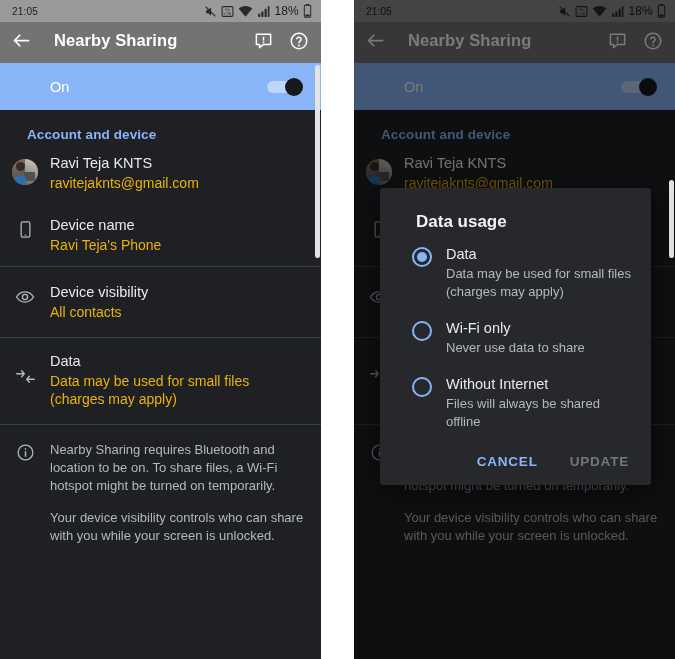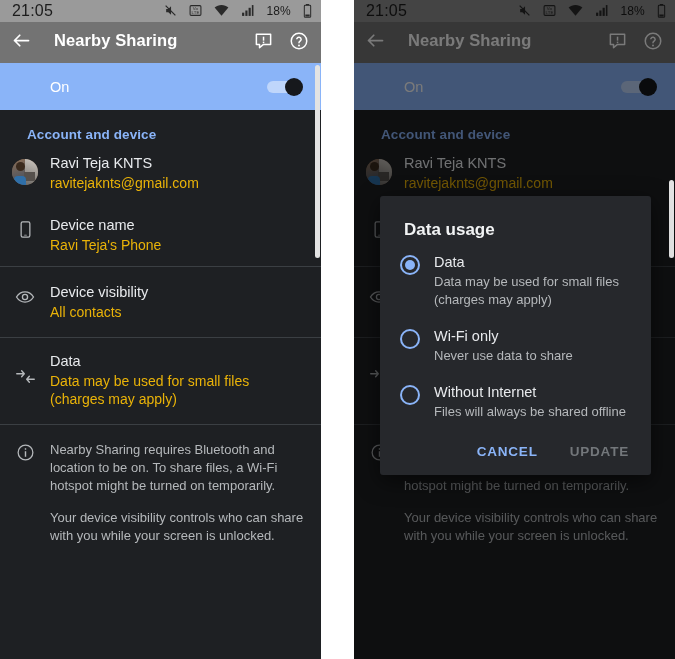--- a/index.html
+++ b/index.html
@@ -29,22 +29,22 @@
     height: 22px;
     background: #9a9a9a;
     display: flex;
     align-items: center;
     padding: 0 9px 0 12px;
     color: #1d1d1d;
     font-size: 11.5px;
     letter-spacing: .2px;
   }
   .statusbar.dim { background: #8e8e8e; }
-  .sb-time { font-weight: 400; font-size: 16px; color: #1c1c1c; }
-  .sb-right { margin-left: auto; display: flex; align-items: flex-start; gap: 12px; }
+  .sb-time { font-weight: 400; font-size: 10px; color: #1c1c1c; }
+  .sb-right { margin-left: auto; display: flex; align-items: center; gap: 4px; }
   .sb-icon { display: block; }
   .sb-pct { font-size: 12px; color: #1c1c1c; font-weight: 400; }
 
   
   .appbar {
     height: 41px;
     background: #737373;
     display: flex;
     align-items: center;
     padding: 0 12px 4px 11px;
@@ -148,27 +148,27 @@
   
   .scrim {
     position: absolute; inset: 0;
     background: rgba(0,0,0,.52);
     z-index: 5;
   }
 
   
   .dialog {
     position: absolute;
-    left: 26px; top: 196px;
+    left: 26px; top: 188px;
     width: 271px;
     background: #26282c;
     border-radius: 3px;
     z-index: 10;
     box-shadow: 0 6px 22px rgba(0,0,0,.55);
-    padding: 0 0 8px 0;
+    padding: 0 0 8px 12px;
   }
   .dialog-title {
     color: #f1f3f4;
     font-size: 17px;
     font-weight: 700;
     padding: 24px 24px 4px 24px;
   }
   .opt {
     display: flex;
     padding: 9px 20px 9px 20px;

